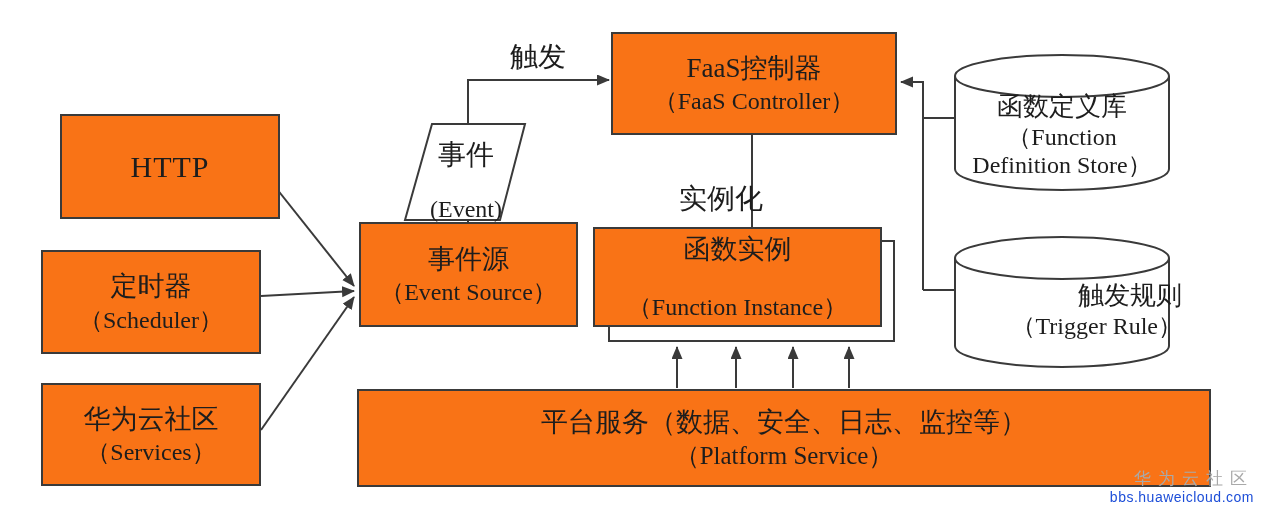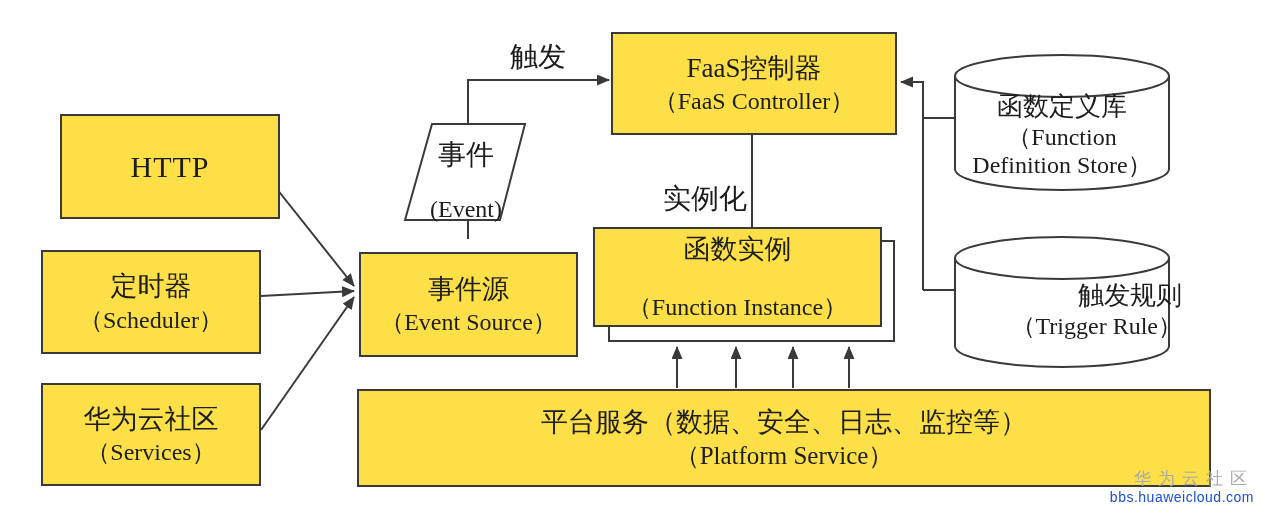--- a/index.html
+++ b/index.html
@@ -9,21 +9,21 @@
     height: 513px;
     background: #ffffff;
     font-family: "Liberation Serif", "DejaVu Serif", serif;
     color: #1d1d1d;
     overflow: hidden;
   }
   svg.wires { position: absolute; left: 0; top: 0; z-index: 1; }
   .box {
     position: absolute;
     border: 2px solid #3a3a3a;
-    background: #fde047;
+    background: #f97316;
     display: flex;
     flex-direction: column;
     align-items: center;
     justify-content: center;
     text-align: center;
     z-index: 3;
     box-sizing: border-box;
   }
   .box .zh { font-size: 27px; line-height: 1.3; }
   .box .en { font-size: 24px; line-height: 1.25; }
@@ -131,21 +131,21 @@
   <div class="box" style="left:41px; top:383px; width:220px; height:103px;">
     <div class="zh">华为云社区</div>
     <div class="en">（Services）</div>
   </div>
 
   <div class="para-label" style="left:466px; top:138px;">
     <div class="zh">事件</div>
     <div class="en">(Event)</div>
   </div>
 
-  <div class="box" style="left:359px; top:252px; width:219px; height:105px;">
+  <div class="box" style="left:359px; top:222px; width:219px; height:105px;">
     <div class="zh">事件源</div>
     <div class="en">（Event Source）</div>
   </div>
 
   <div class="box" style="left:611px; top:32px; width:286px; height:103px;">
     <div class="zh">FaaS控制器</div>
     <div class="en">（FaaS Controller）</div>
   </div>
 
   <div class="shadowbox" style="left:608px; top:240px; width:287px; height:102px;"></div>
@@ -164,20 +164,20 @@
     <div class="zh">触发规则</div>
     <div class="en">（Trigger Rule）</div>
   </div>
 
   <div class="box platform" style="left:357px; top:389px; width:854px; height:98px;">
     <div class="zh">平台服务（数据、安全、日志、监控等）</div>
     <div class="en">（Platform Service）</div>
   </div>
 
   <div class="floatlabel" style="left:538px; top:57px;">触发</div>
-  <div class="floatlabel" style="left:705px; top:199px;">实例化</div>
+  <div class="floatlabel" style="left:721px; top:199px;">实例化</div>
 
   <div class="watermark">
     <div class="wm1">华为云社区</div>
     <div class="wm2">bbs.huaweicloud.com</div>
   </div>
 
 </div>
 
 </body></html>

